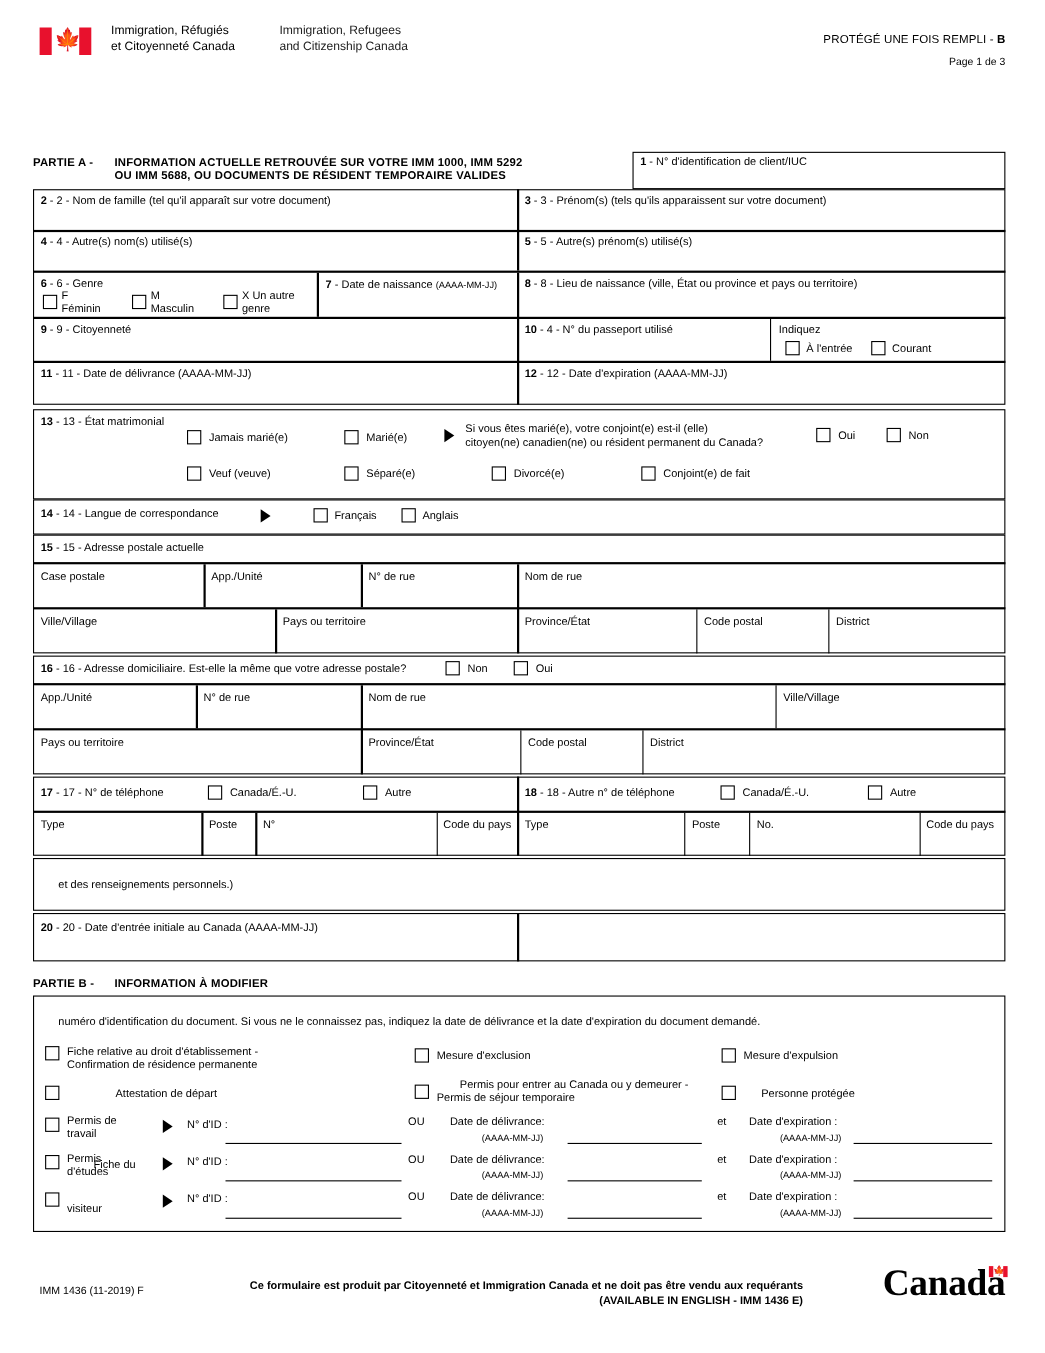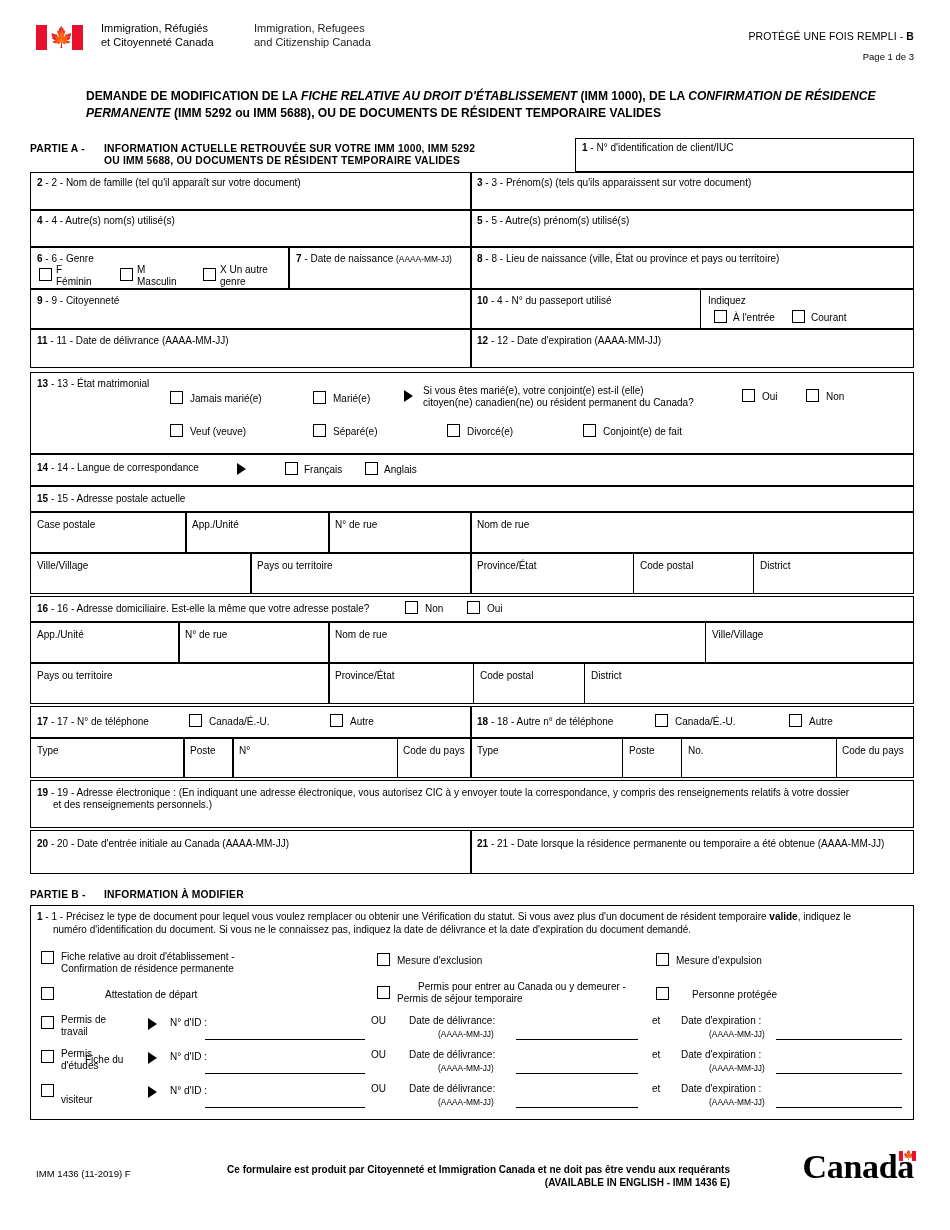--- a/index.html
+++ b/index.html
@@ -82,21 +82,20 @@
       <div>et Citoyenneté Canada</div>
     </div>
     <div class="wordmark2">
       <div>Immigration, Refugees</div>
       <div>and Citizenship Canada</div>
     </div>
     <div class="protege"><span class="nb">PROTÉGÉ UNE FOIS REMPLI - </span><span>B</span></div>
     <div class="pageno">Page 1 de 3</div>
   </div>
 
-  <div class="title"><span>DEMANDE DE MODIFICATION DE LA </span><i>FICHE RELATIVE AU DROIT D'ÉTABLISSEMENT</i><span> (IMM 1000), DE LA </span><i>CONFIRMATION DE RÉSIDENCE PERMANENTE</i><span> (IMM 5292 ou IMM 5688), OU DE DOCUMENTS DE RÉSIDENT TEMPORAIRE VALIDES</span></div>
 
   <div class="partlbl" style="left:30px;top:143px;">PARTIE A -</div>
   <div class="partlbl" style="left:104px;top:143px;">INFORMATION ACTUELLE RETROUVÉE SUR VOTRE IMM 1000, IMM 5292</div>
   <div class="partlbl" style="left:104px;top:155px;">OU IMM 5688, OU DOCUMENTS DE RÉSIDENT TEMPORAIRE VALIDES</div>
 
   <div class="box" style="left:575px;top:138px;width:339px;height:34px;"></div>
   <div class="lbl" style="left:582px;top:142px;"><b>1</b> - <span id="f1t">N° d'identification de client/IUC</span></div>
 
   <div class="box" style="left:30px;top:172px;width:884px;height:196px;"></div>
 
@@ -245,34 +244,31 @@
   <div class="lbl" style="left:37px;top:745px;">Type</div>
   <div class="lbl" style="left:190px;top:745px;">Poste</div>
   <div class="lbl" style="left:239px;top:745px;">N°</div>
   <div class="lbl" style="left:403px;top:745px;">Code du pays</div>
   <div class="lbl" style="left:477px;top:745px;">Type</div>
   <div class="lbl" style="left:629px;top:745px;">Poste</div>
   <div class="lbl" style="left:688px;top:745px;">No.</div>
   <div class="lbl" style="left:842px;top:745px;">Code du pays</div>
 
   <div class="box" style="left:30px;top:780px;width:884px;height:48px;"></div>
-  <div class="lbl" style="left:37px;top:787px;"><b>19</b> - <span>19 - Adresse électronique : (En indiquant une adresse électronique, vous autorisez CIC à y envoyer toute la correspondance, y compris des renseignements relatifs à votre dossier</span></div>
   <div class="lbl" style="left:53px;top:799px;">et des renseignements personnels.)</div>
 
   <div class="box" style="left:30px;top:830px;width:884px;height:44px;"></div>
   <div class="vline" style="left:470px;top:830px;height:44px;width:2px;"></div>
   <div class="lbl" style="left:37px;top:838px;"><b>20</b> - <span>20 - Date d'entrée initiale au Canada (AAAA-MM-JJ)</span></div>
-  <div class="lbl" style="left:477px;top:838px;"><b>21</b> - <span>21 - Date lorsque la résidence permanente ou temporaire a été obtenue (AAAA-MM-JJ)</span></div>
 
   <div class="partlbl" style="left:30px;top:889px;">PARTIE B -</div>
   <div class="partlbl" style="left:104px;top:889px;">INFORMATION À MODIFIER</div>
 
   <div class="box" style="left:30px;top:905px;width:884px;height:215px;"></div>
 
-  <div class="lbl" style="left:37px;top:911px;"><b>1</b> - <span>1 - Précisez le type de document pour lequel vous voulez remplacer ou obtenir une Vérification du statut. Si vous avez plus d'un document de résident temporaire </span><b>valide</b><span>, indiquez le</span></div>
   <div class="lbl" style="left:53px;top:924px;">numéro d'identification du document. Si vous ne le connaissez pas, indiquez la date de délivrance et la date d'expiration du document demandé.</div>
 
   <div class="cb" style="left:41px;top:951px;"></div>
   <div class="lbl" style="left:61px;top:951px;">Fiche relative au droit d'établissement -</div>
   <div class="lbl" style="left:61px;top:963px;">Confirmation de résidence permanente</div>
 
   <div class="cb" style="left:377px;top:953px;"></div>
   <div class="lbl" style="left:397px;top:955px;">Mesure d'exclusion</div>
 
   <div class="cb" style="left:656px;top:953px;"></div>

